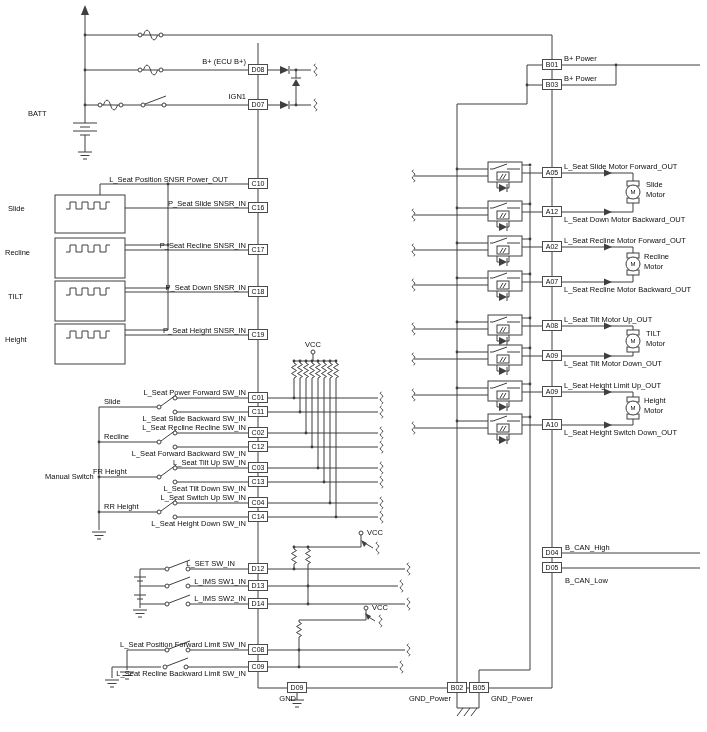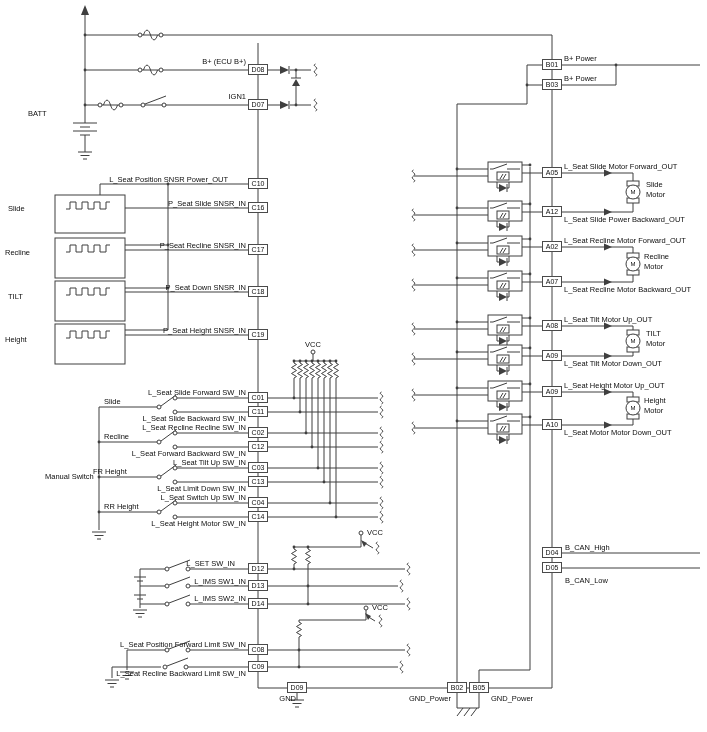--- a/index.html
+++ b/index.html
@@ -257,50 +257,50 @@
 <span class="lbl" style="left:5px;top:248px">Recline</span>
 <span class="lbl" style="left:8px;top:292px">TILT</span>
 <span class="lbl" style="left:5px;top:335px">Height</span>
 
 <span class="lbl" style="left:45px;top:472px">Manual Switch</span>
 <span class="lbl" style="left:104px;top:397px">Slide</span>
 <span class="lbl" style="left:104px;top:432px">Recline</span>
 <span class="lbl" style="left:93px;top:467px">FR Height</span>
 <span class="lbl" style="left:104px;top:502px">RR Height</span>
 
-<span class="lbl ra" style="right:461px;top:388px">L_Seat Slide Forward SW_IN</span>
+<span class="lbl ra" style="right:461px;top:388px">L_Seat Power Forward SW_IN</span>
 <span class="lbl ra" style="right:461px;top:414px">L_Seat Slide Backward SW_IN</span>
 <span class="lbl ra" style="right:461px;top:423px">L_Seat Recline Recline SW_IN</span>
 <span class="lbl ra" style="right:461px;top:449px">L_Seat Forward Backward SW_IN</span>
 <span class="lbl ra" style="right:461px;top:458px">L_Seat Tilt Up SW_IN</span>
-<span class="lbl ra" style="right:461px;top:484px">L_Seat Limit Down SW_IN</span>
+<span class="lbl ra" style="right:461px;top:484px">L_Seat Tilt Down SW_IN</span>
 <span class="lbl ra" style="right:461px;top:493px">L_Seat Switch Up SW_IN</span>
-<span class="lbl ra" style="right:461px;top:519px">L_Seat Height Motor SW_IN</span>
+<span class="lbl ra" style="right:461px;top:519px">L_Seat Height Down SW_IN</span>
 
 <span class="lbl" style="left:305px;top:340px">VCC</span>
 <span class="lbl" style="left:367px;top:528px">VCC</span>
 <span class="lbl" style="left:372px;top:603px">VCC</span>
 
 <span class="lbl ra" style="right:472px;top:559px">L_SET SW_IN</span>
 <span class="lbl ra" style="right:461px;top:577px">L_IMS SW1_IN</span>
 <span class="lbl ra" style="right:461px;top:594px">L_IMS SW2_IN</span>
 <span class="lbl ra" style="right:461px;top:640px">L_Seat Position Forward Limit SW_IN</span>
 <span class="lbl ra" style="right:461px;top:669px">L_Seat Recline Backward Limit SW_IN</span>
 
 <span class="lbl" style="left:564px;top:54px">B+ Power</span>
 <span class="lbl" style="left:564px;top:74px">B+ Power</span>
 
 <span class="lbl" style="left:564px;top:162px">L_Seat Slide Motor Forward_OUT</span>
-<span class="lbl" style="left:564px;top:215px">L_Seat Slide Power Backward_OUT</span>
+<span class="lbl" style="left:564px;top:215px">L_Seat Down Motor Backward_OUT</span>
 <span class="lbl" style="left:564px;top:236px">L_Seat Recline Motor Forward_OUT</span>
 <span class="lbl" style="left:564px;top:285px">L_Seat Recline Motor Backward_OUT</span>
 <span class="lbl" style="left:564px;top:315px">L_Seat Tilt Motor Up_OUT</span>
 <span class="lbl" style="left:564px;top:359px">L_Seat Tilt Motor Down_OUT</span>
-<span class="lbl" style="left:564px;top:381px">L_Seat Height Motor Up_OUT</span>
-<span class="lbl" style="left:564px;top:428px">L_Seat Motor Motor Down_OUT</span>
+<span class="lbl" style="left:564px;top:381px">L_Seat Height Limit Up_OUT</span>
+<span class="lbl" style="left:564px;top:428px">L_Seat Height Switch Down_OUT</span>
 
 <span class="lbl" style="left:646px;top:180px">Slide</span>
 <span class="lbl" style="left:646px;top:190px">Motor</span>
 <span class="lbl" style="left:644px;top:252px">Recline</span>
 <span class="lbl" style="left:644px;top:262px">Motor</span>
 <span class="lbl" style="left:646px;top:329px">TILT</span>
 <span class="lbl" style="left:646px;top:339px">Motor</span>
 <span class="lbl" style="left:644px;top:396px">Height</span>
 <span class="lbl" style="left:644px;top:406px">Motor</span>
 

